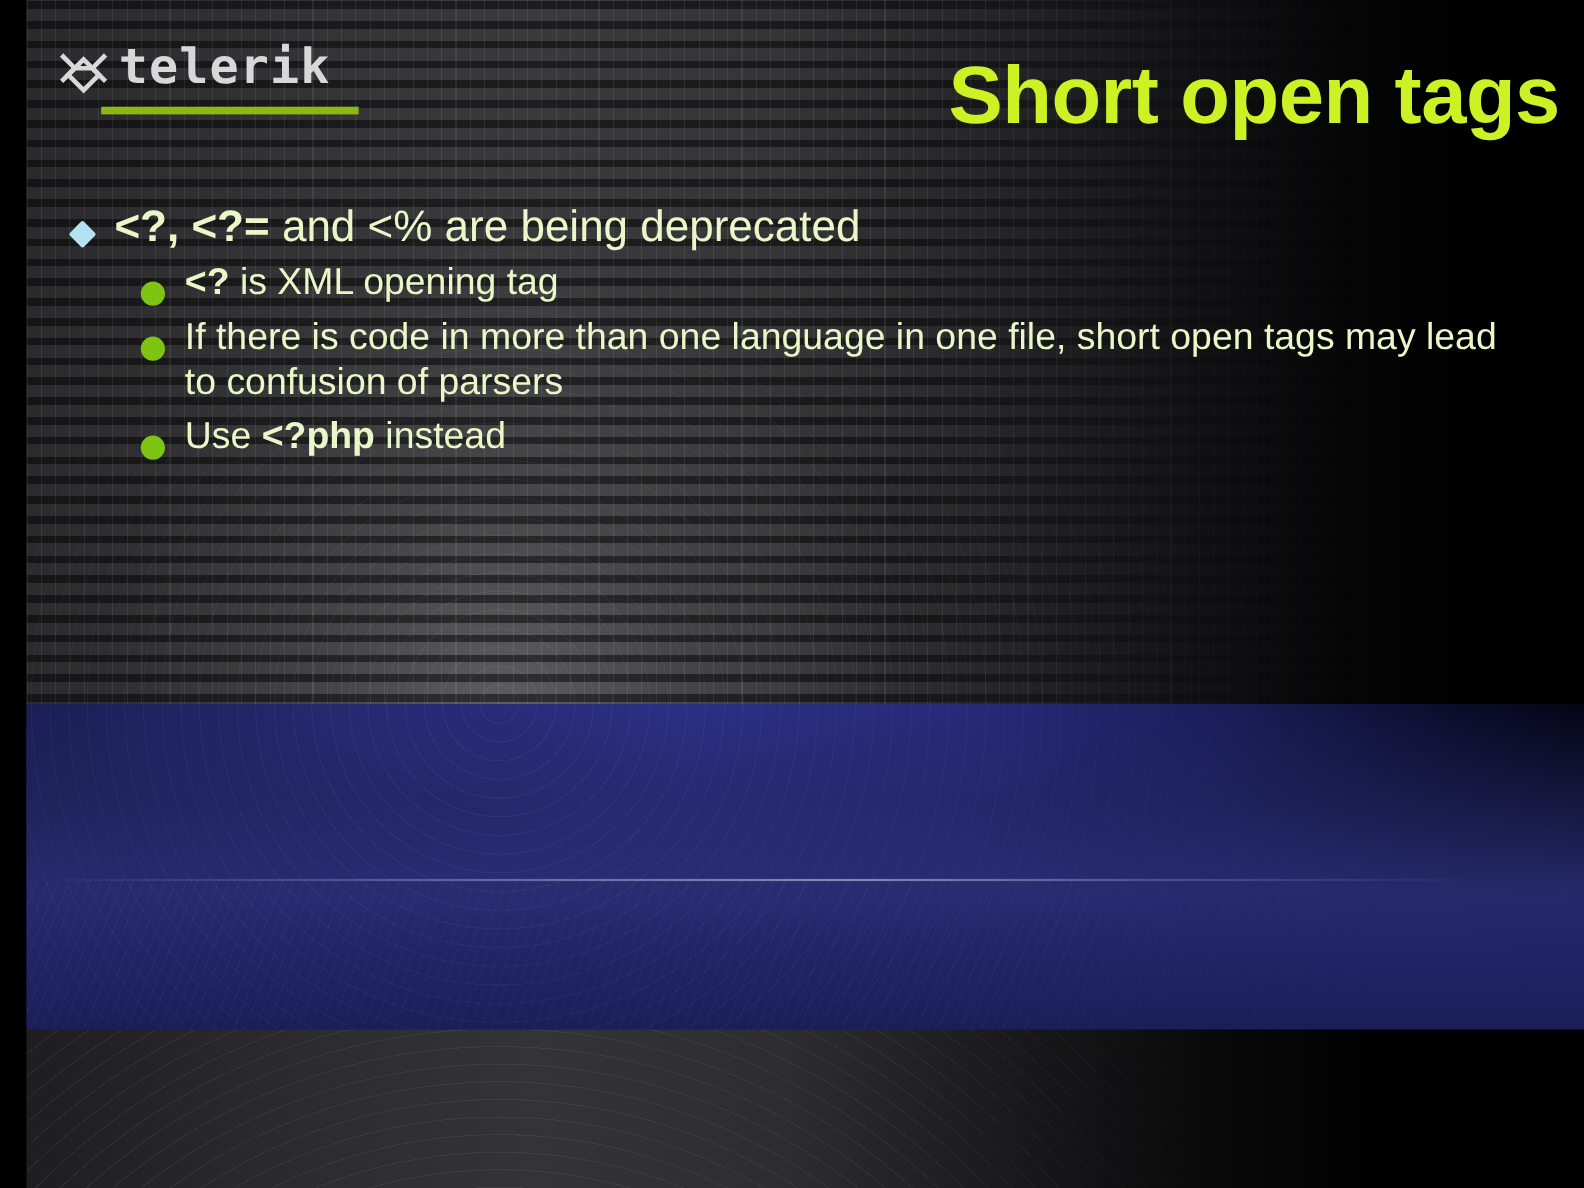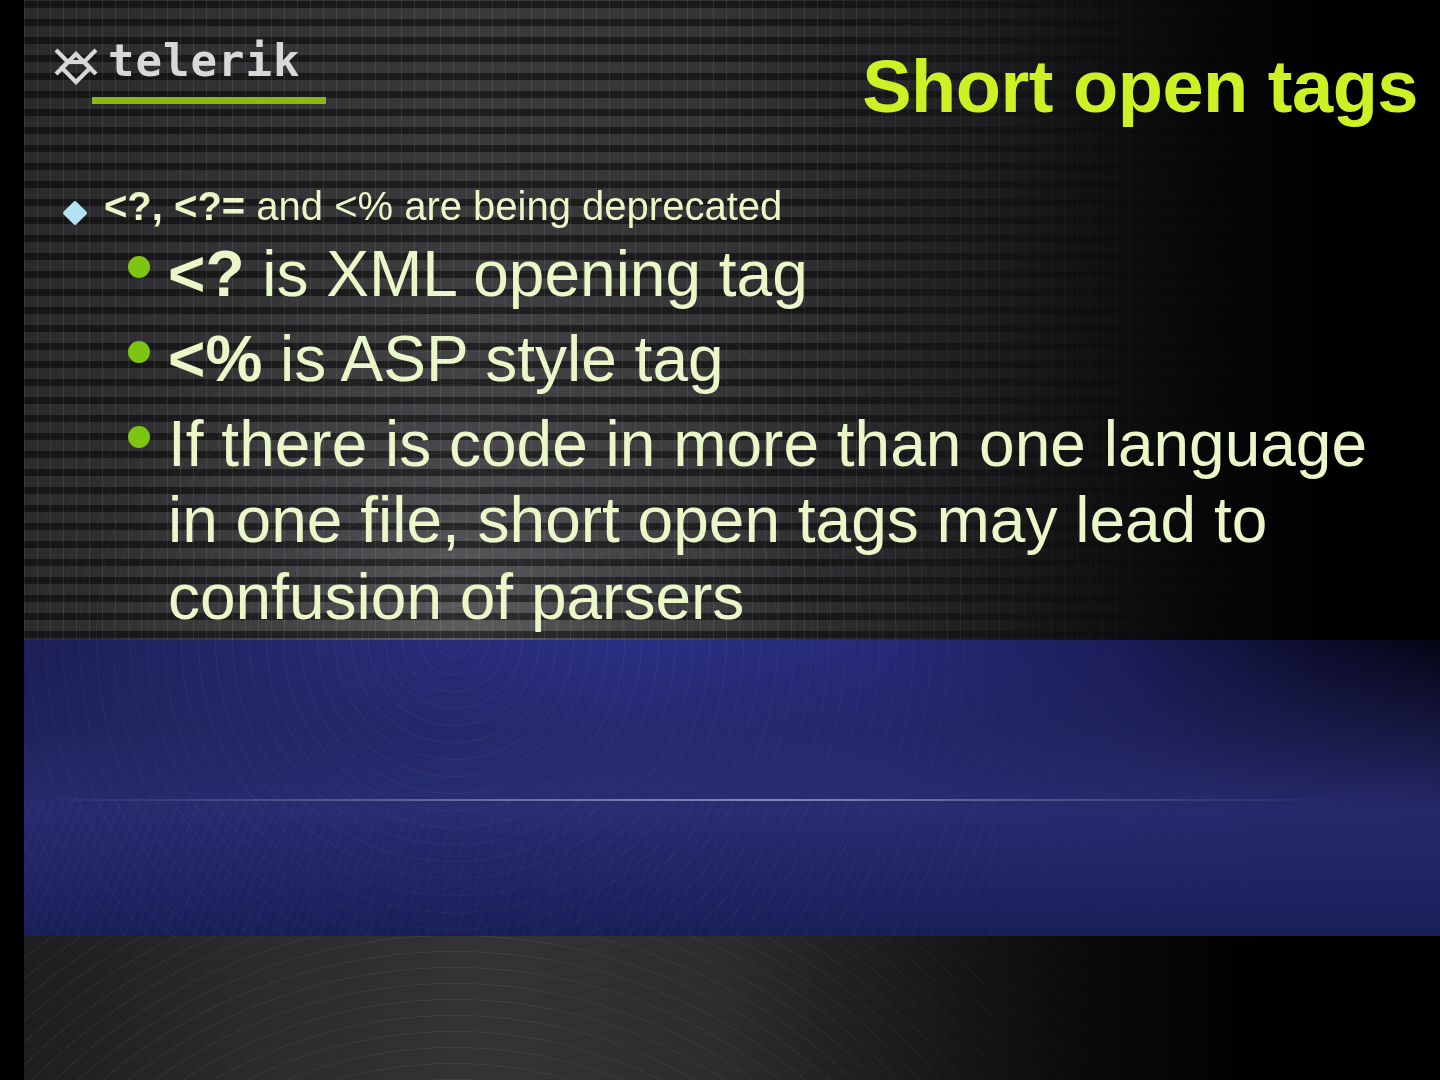--- a/index.html
+++ b/index.html
@@ -242,21 +242,21 @@
     margin-right: 18px;
   }
   .bullet-text {
     flex: 1 1 auto;
     line-height: 1.20;
   }
   .lvl1 .bullet-text {
     font-size: 40px;
   }
   .lvl2 .bullet-text {
-    font-size: 64px;
+    font-size: 34px;
   }
   .code {
     font-weight: 700;
   }
   .lvl2.wide .bullet-text { max-width: 1230px; }
 </style>
 </head>
 <body>
 
 <div id="slide">
@@ -294,25 +294,25 @@
       <span class="marker marker-diamond"></span>
       <span class="bullet-text"><span class="code">&lt;?, &lt;?=</span><span> and &lt;% are being deprecated</span></span>
     </div>
 
     <div class="bullet lvl2">
       <span class="marker marker-dot"></span>
       <span class="bullet-text"><span class="code">&lt;?</span><span> is XML opening tag</span></span>
     </div>
 
 
-    <div class="bullet lvl2">
-      <span class="marker marker-dot"></span>
-      <span class="bullet-text"><span class="code">&lt;%</span><span> is ASP style tag</span></span>
-    </div>
 
     <div class="bullet lvl2 wide">
       <span class="marker marker-dot"></span>
       <span class="bullet-text">If there is code in more than one language in one file, short open tags may lead to confusion of parsers</span>
     </div>
 
+    <div class="bullet lvl2">
+      <span class="marker marker-dot"></span>
+      <span class="bullet-text"><span>Use </span><span class="code">&lt;?php</span><span> instead</span></span>
+    </div>
 
   </div>
 </div>
 
 </body></html>

